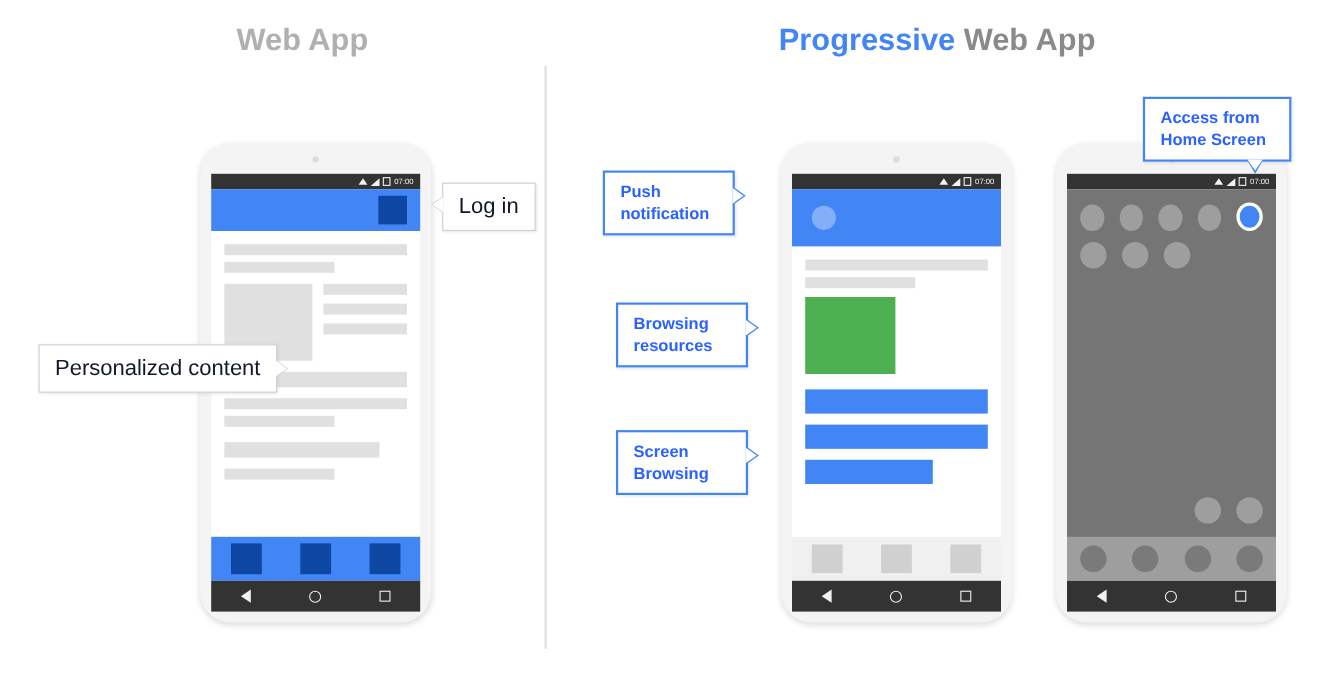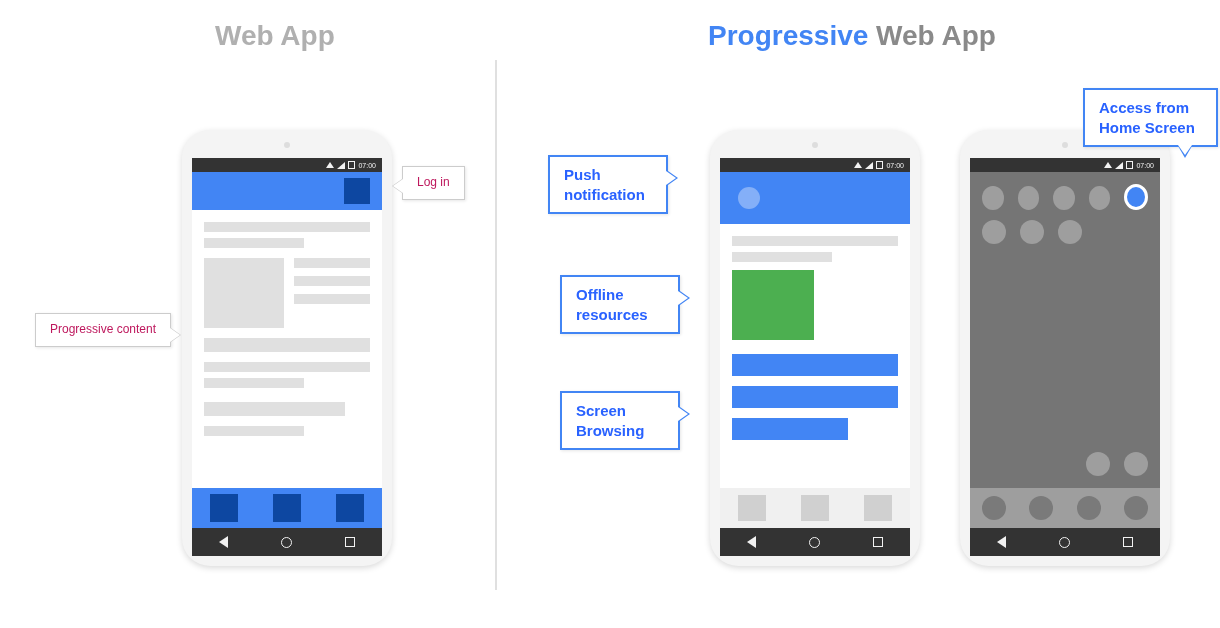--- a/index.html
+++ b/index.html
@@ -256,22 +256,22 @@
       display: flex;
       gap: 14px;
     }
 
     
     .callout {
       position: absolute;
       background: #fff;
       border: 1px solid #ccc;
       padding: 8px 14px;
-      font-size: 12px;
-      color: #be185d;
+      font-size: 20px;
+      color: #0f172a;
       line-height: 1.3;
       box-shadow: 1px 1px 3px rgba(0,0,0,0.1);
     }
     .callout::after, .callout::before {
       content: "";
       position: absolute;
       width: 0;
       height: 0;
     }
     .callout.tail-left::after {
@@ -328,21 +328,21 @@
       border-left: 7px solid transparent;
       border-right: 7px solid transparent;
       border-top: 12px solid #4285f4;
     }
 
     .co-login { top: 166px; left: 402px; }
     .co-pers { top: 313px; left: 35px; }
     .co-push { top: 155px; left: 548px; width: 120px; }
     .co-pref { top: 275px; left: 560px; width: 120px; }
     .co-off  { top: 391px; left: 560px; width: 120px; }
-    .co-home { top: 88px;  left: 1039px; width: 135px; margin-left: 44px; }
+    .co-home { top: 88px;  left: 1039px; width: 135px; }
   </style>
 </head>
 <body>
 
 <div class="title-left">Web App</div>
 <div class="title-right">
   <span class="blue">Progressive</span><span class="gray"> Web App</span>
 </div>
 <div class="divider"></div>
 
@@ -456,18 +456,18 @@
     </div>
     <div class="navbar">
       <div class="back"></div>
       <div class="home"></div>
       <div class="recent"></div>
     </div>
   </div>
 </div>
 
 <div class="callout tail-left co-login">Log in</div>
-<div class="callout tail-right co-pers">Progressive content</div>
+<div class="callout tail-right co-pers">Personalized content</div>
 
 <div class="callout blue tail-right co-push">Push notification</div>
-<div class="callout blue tail-right co-pref">Offline resources</div>
+<div class="callout blue tail-right co-pref">Browsing resources</div>
 <div class="callout blue tail-right co-off">Screen Browsing</div>
 <div class="callout blue tail-bottom co-home">Access from Home Screen</div>
 
 </body></html>

